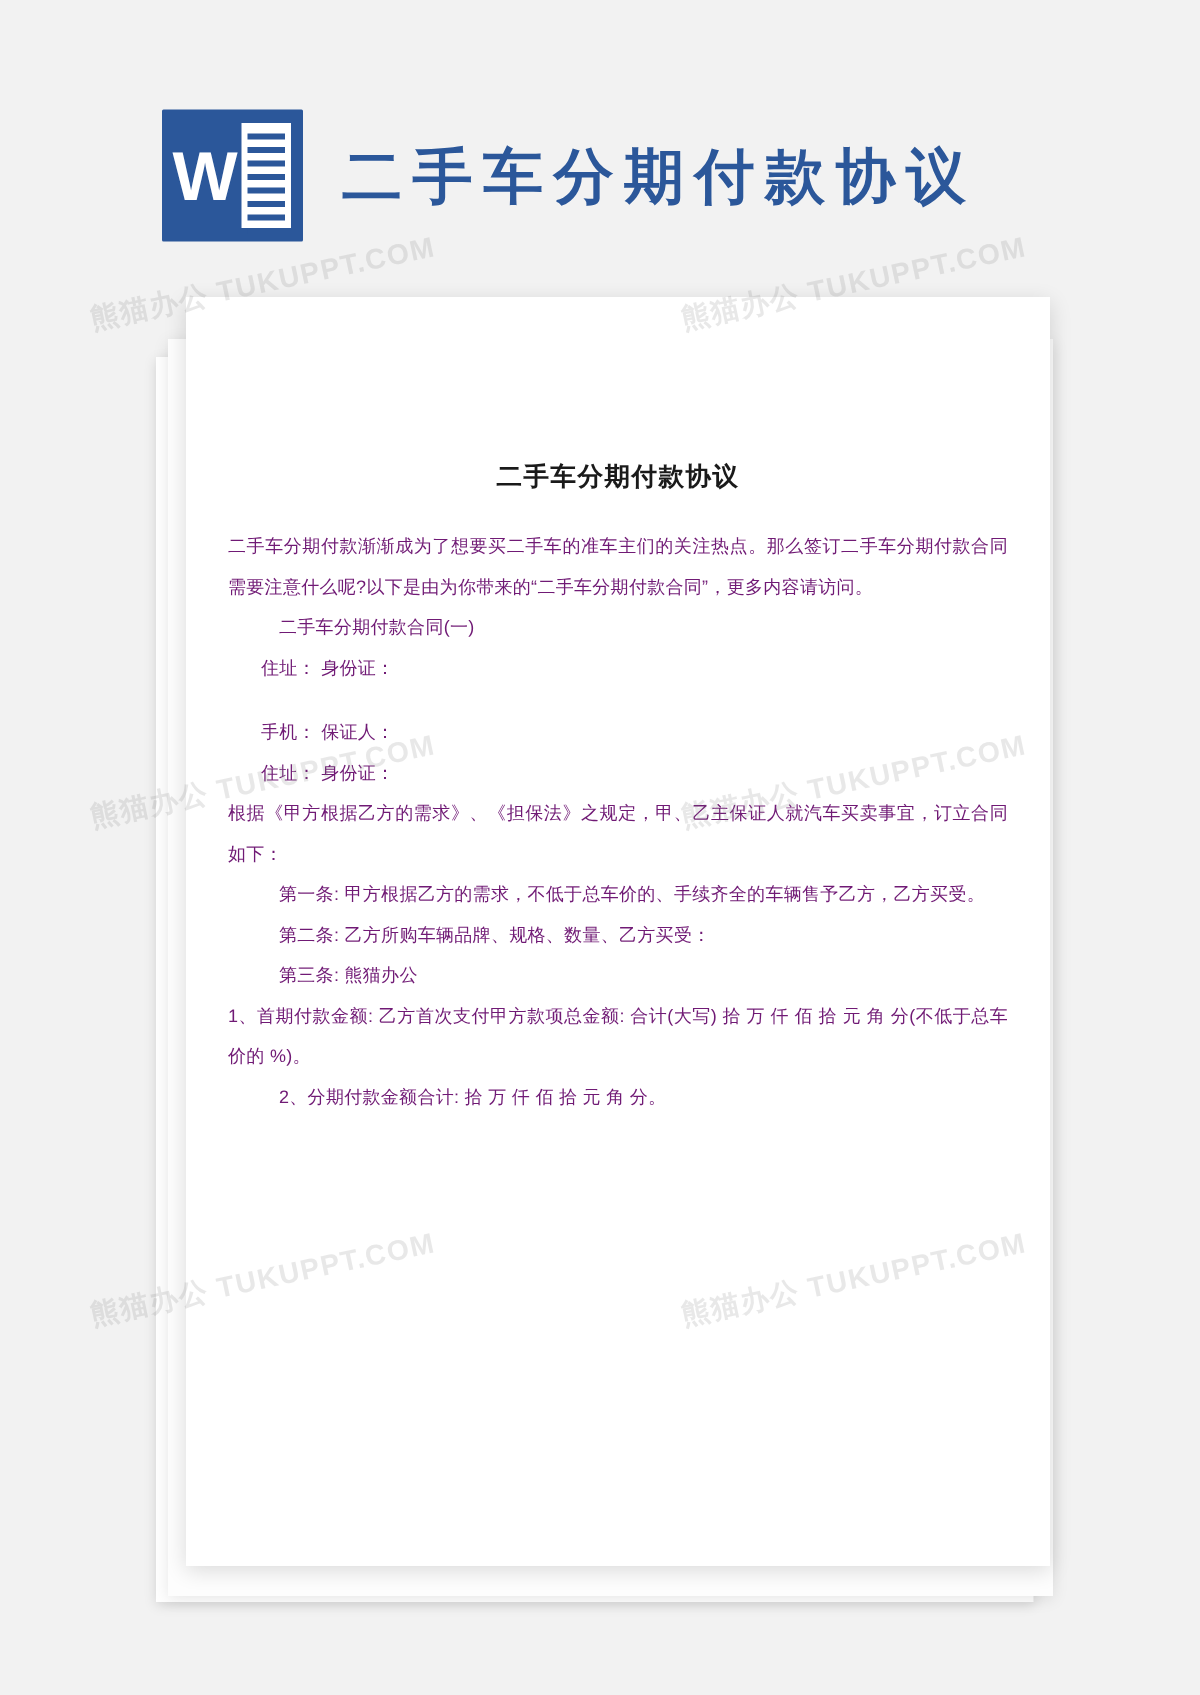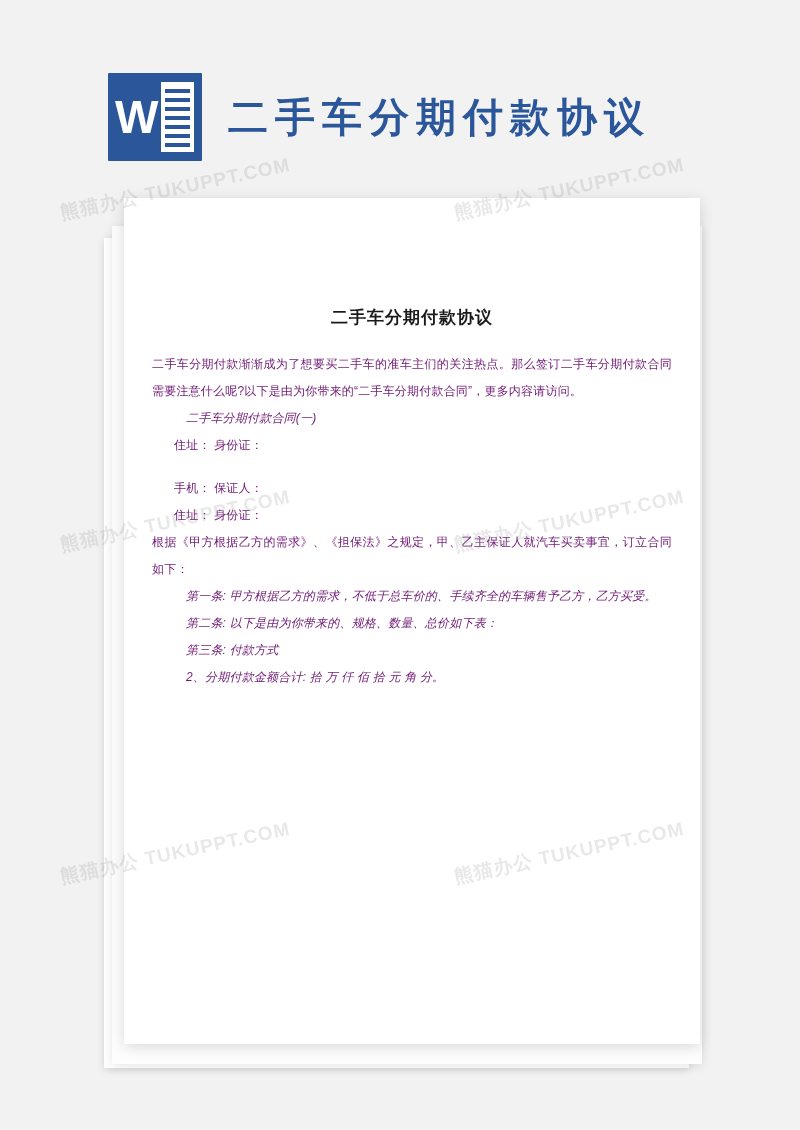--- a/index.html
+++ b/index.html
@@ -123,21 +123,21 @@
 
   .p {
     font-size: 12px;
     color: #701a75;
     line-height: 2.25;
     margin: 0;
     text-align: justify;
     letter-spacing: 0.2px;
   }
   .p.first { margin-top: 22px; }
-  .ind1 { text-indent: 34px; font-style: italic; }
+  .ind1 { text-indent: 34px; }
   .ind2 { padding-left: 22px; }
   .gap { height: 16px; }
 
   
   .wm {
     position: absolute;
     font-size: 19px;
     color: rgba(120,120,120,0.17);
     font-weight: bold;
     transform: rotate(-12deg);
@@ -175,22 +175,23 @@
     <div class="doc-title">二手车分期付款协议</div>
     <div id="doc-body">
         <p class="p first">二手车分期付款渐渐成为了想要买二手车的准车主们的关注热点。那么签订二手车分期付款合同需要注意什么呢?以下是由为你带来的“二手车分期付款合同”，更多内容请访问。</p>
         <p class="p ind1">二手车分期付款合同(一)</p>
         <p class="p ind2">住址：  身份证：</p>
         <div class="gap"></div>
         <p class="p ind2">手机：  保证人：</p>
         <p class="p ind2">住址：  身份证：</p>
         <p class="p">根据《甲方根据乙方的需求》、《担保法》之规定，甲、乙主保证人就汽车买卖事宜，订立合同如下：</p>
         <p class="p ind1">第一条: 甲方根据乙方的需求，不低于总车价的、手续齐全的车辆售予乙方，乙方买受。</p>
-        <p class="p ind1">第二条: 以下是由为你带来的、规格、数量、总价如下表：</p>
-        <p class="p ind1">第三条: 付款方式</p>
+        <p class="p ind1">第二条: 乙方所购车辆品牌、规格、数量、乙方买受：</p>
+        <p class="p ind1">第三条: 熊猫办公</p>
+        <p class="p">1、首期付款金额: 乙方首次支付甲方款项总金额: 合计(大写) 拾 万 仟 佰 拾 元 角 分(不低于总车价的 %)。</p>
         <p class="p ind1">2、分期付款金额合计:  拾 万 仟 佰 拾 元 角 分。</p>
       </div>
   </div>
 </div>
 
 <div id="watermark-layer">
     <div class="wm" style="left: 58px; top: 176px;">熊猫办公 TUKUPPT.COM</div>
     <div class="wm" style="left: 452px; top: 176px;">熊猫办公 TUKUPPT.COM</div>
     <div class="wm" style="left: 58px; top: 508px;">熊猫办公 TUKUPPT.COM</div>
     <div class="wm" style="left: 452px; top: 508px;">熊猫办公 TUKUPPT.COM</div>

